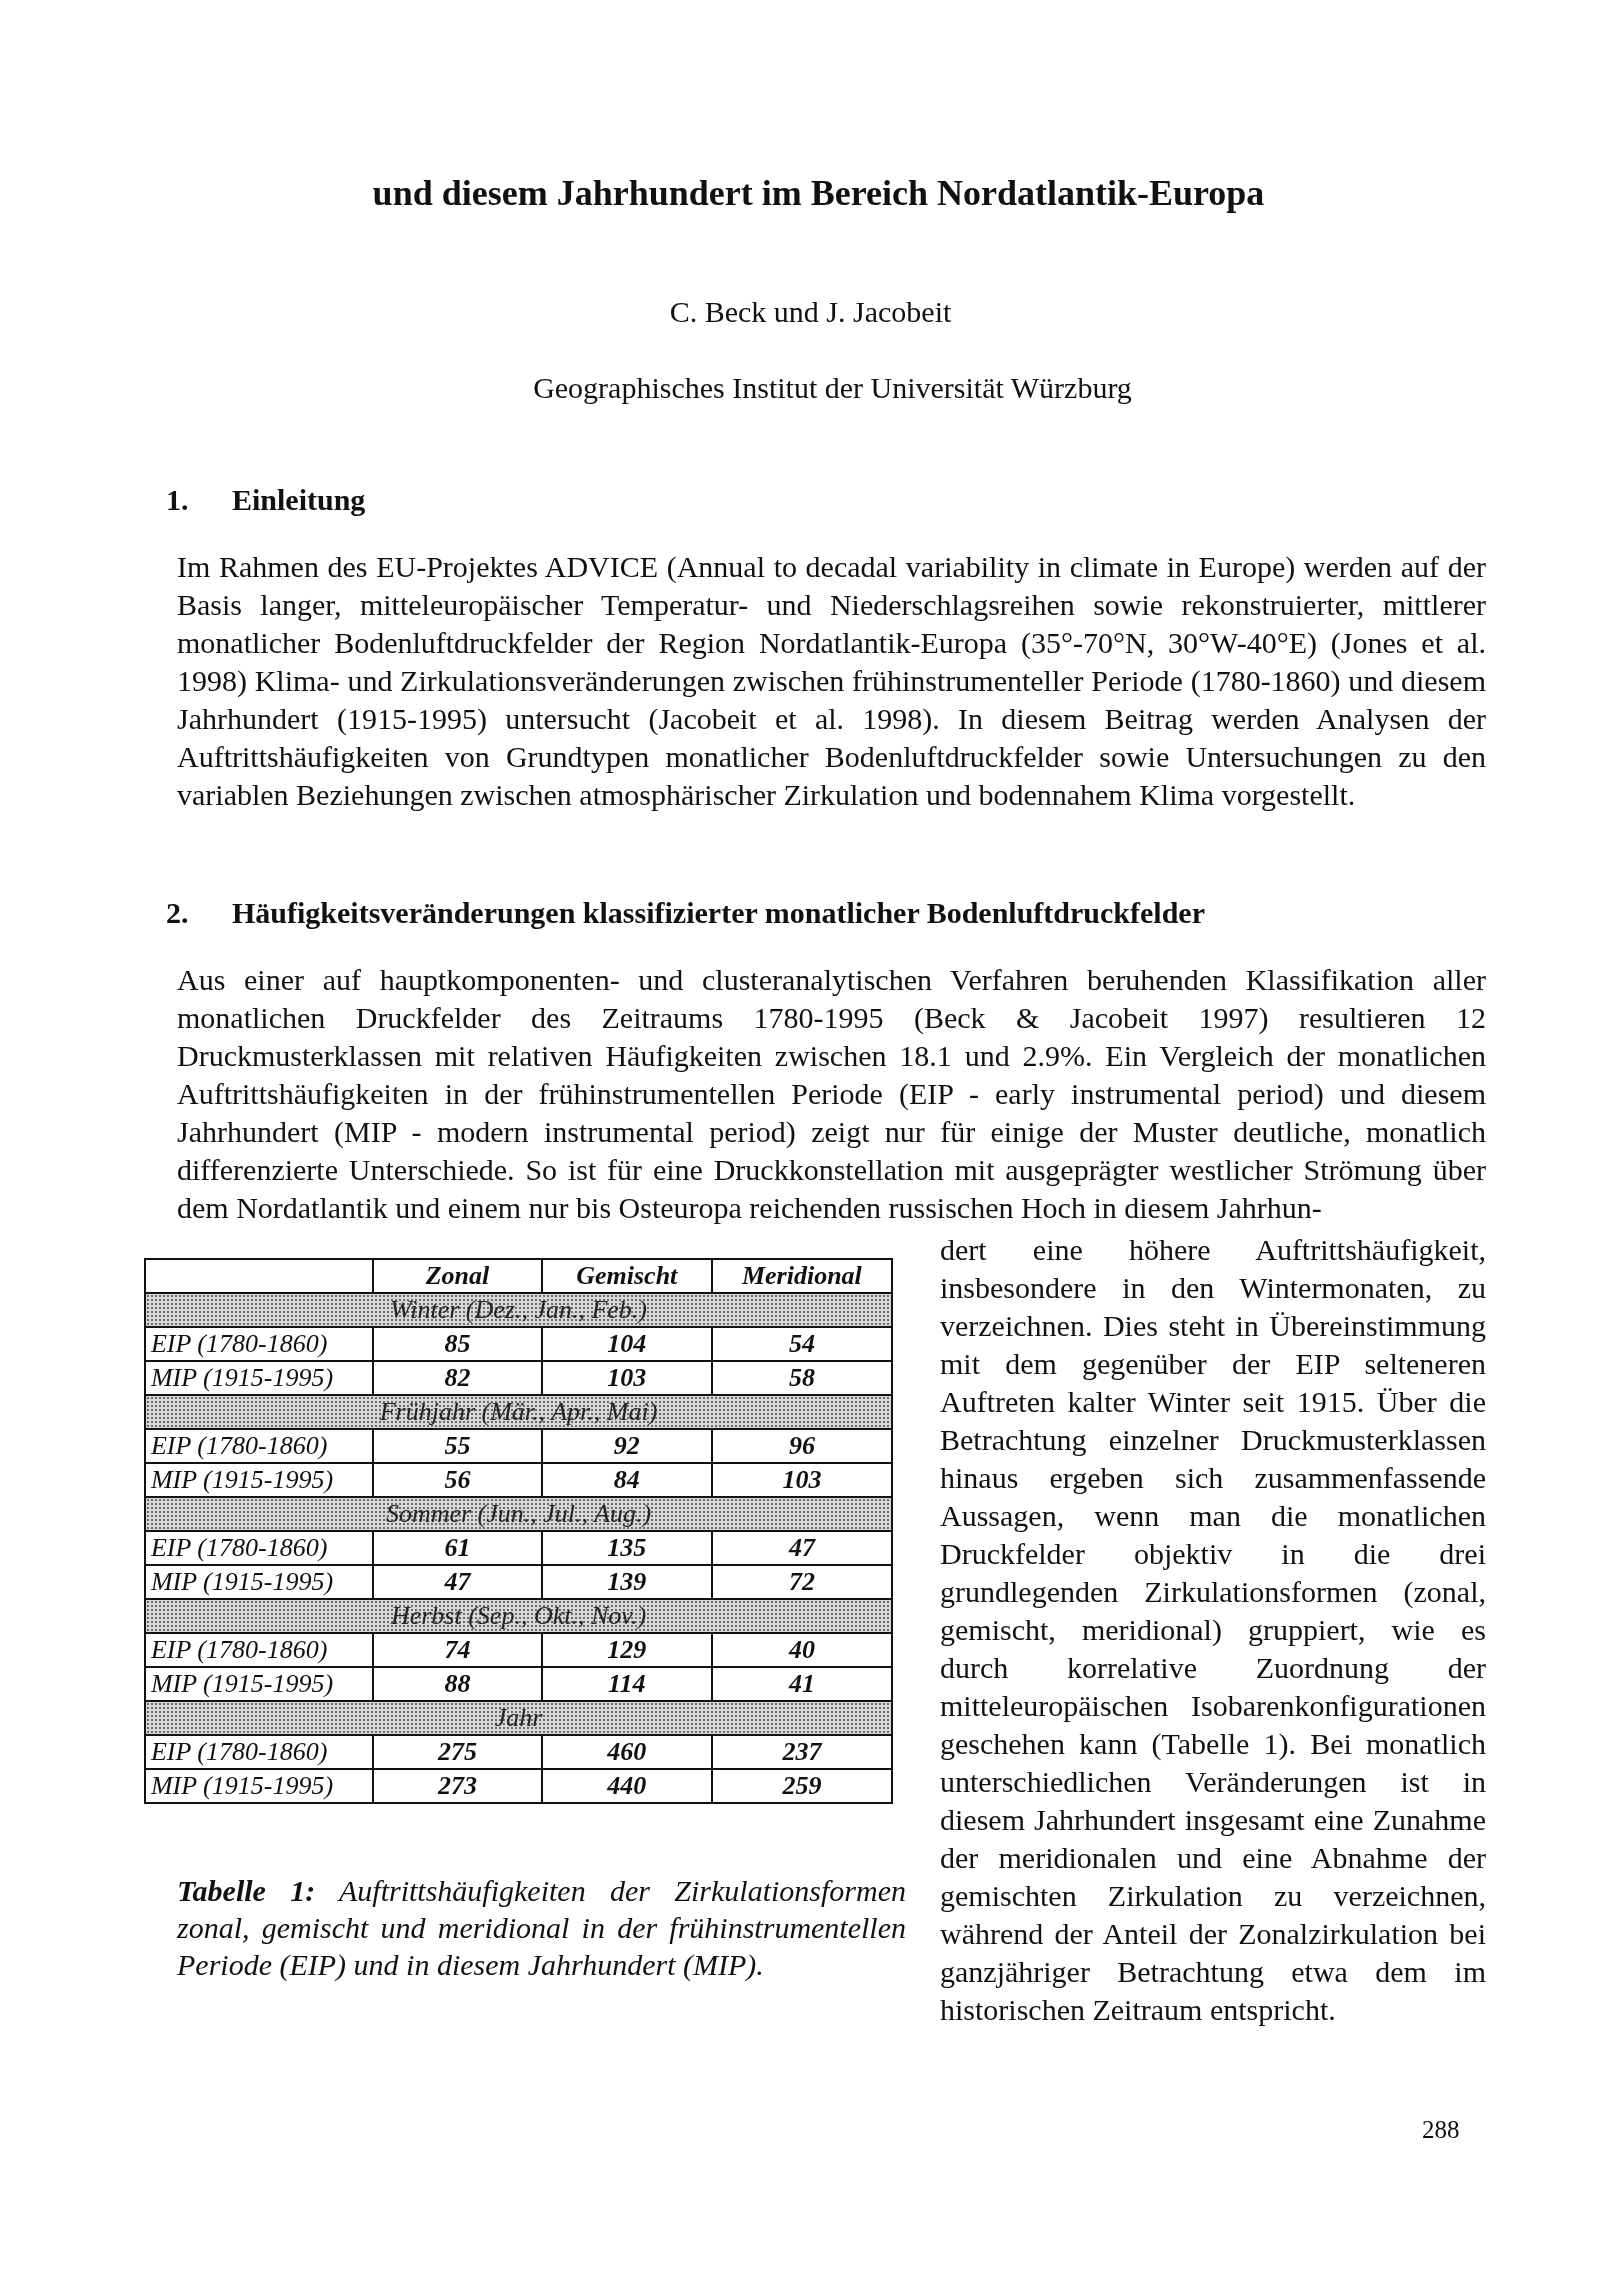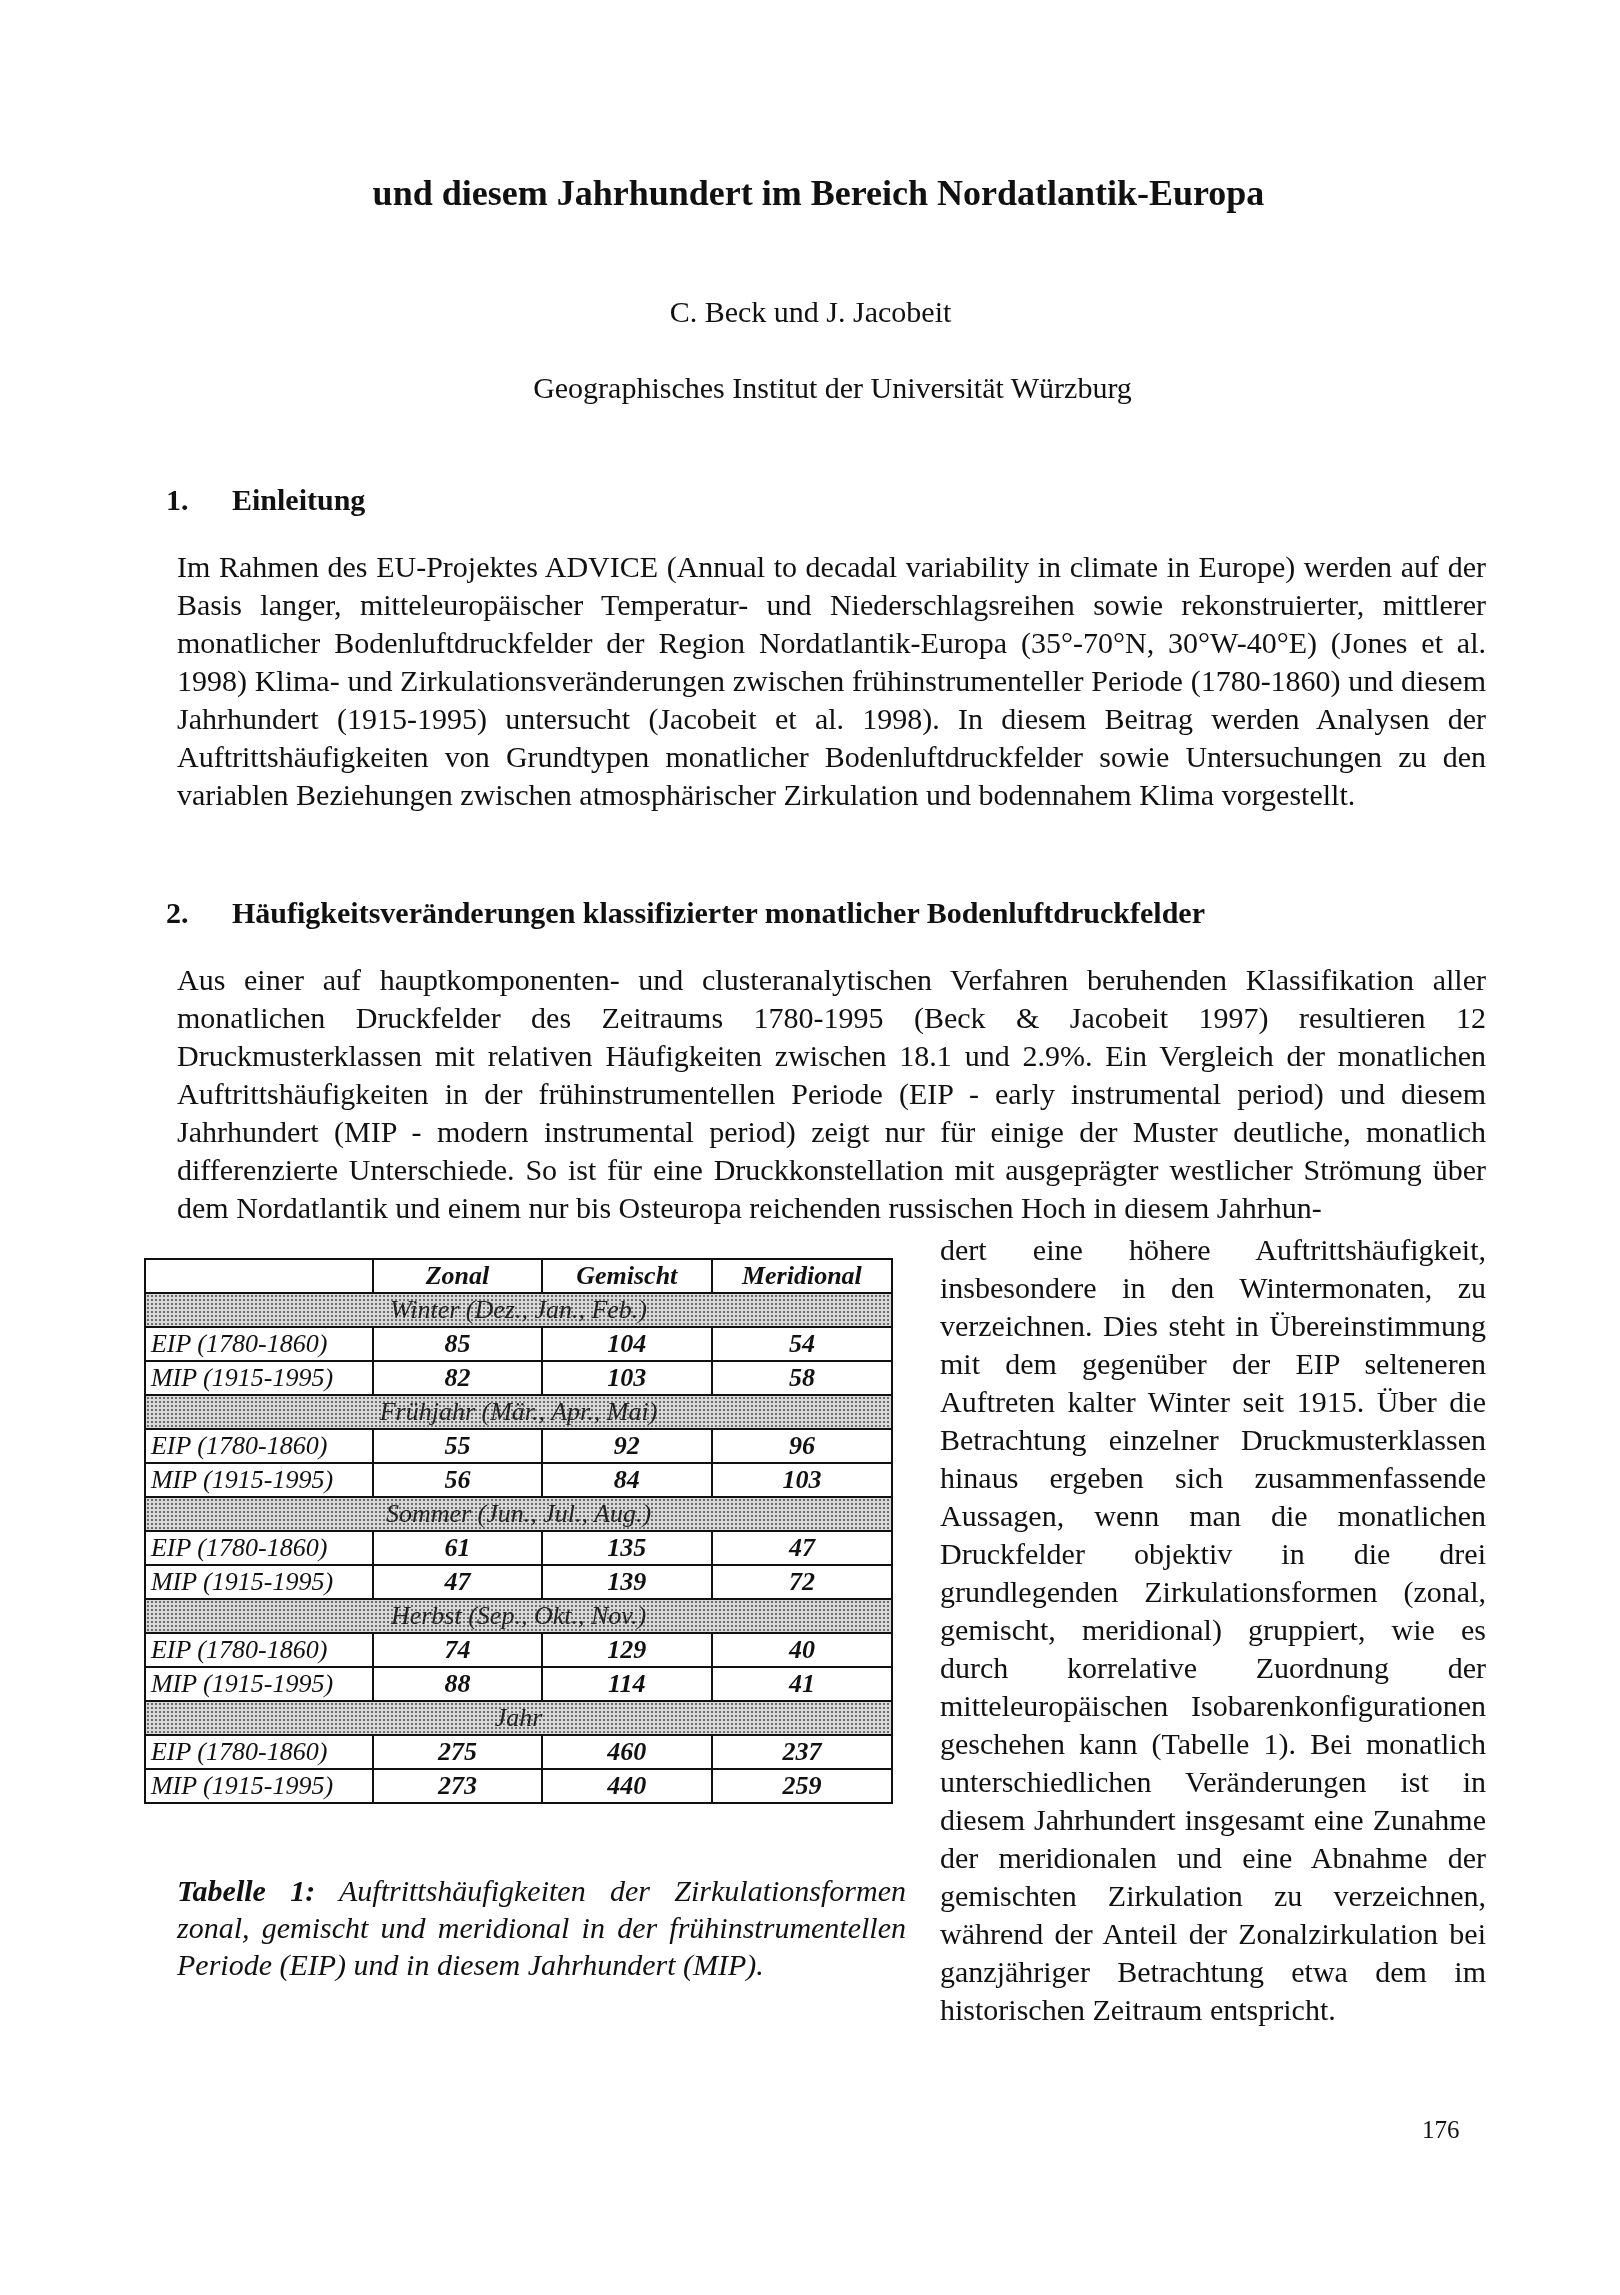--- a/index.html
+++ b/index.html
@@ -152,14 +152,14 @@
     </tbody>
 </table>
 
 <div class="para-right" style="top:1231px;">dert eine höhere Auftrittshäufigkeit, insbesondere in den Wintermonaten, zu verzeichnen. Dies steht in Übereinstimmung mit dem gegenüber der EIP selteneren Auftreten kalter Winter seit 1915. Über die Betrachtung einzelner Druckmusterklassen hinaus ergeben sich zusammenfassende Aussagen, wenn man die monatlichen Druckfelder objektiv in die drei grundlegenden Zirkulationsformen (zonal, gemischt, meridional) gruppiert, wie es durch korrelative Zuordnung der mitteleuropäischen Isobarenkonfigurationen geschehen kann (Tabelle 1). Bei monatlich unterschiedlichen Veränderungen ist in diesem Jahrhundert insgesamt eine Zunahme der meridionalen und eine Abnahme der gemischten Zirkulation zu verzeichnen, während der Anteil der Zonalzirkulation bei ganzjähriger Betrachtung etwa dem im historischen Zeitraum entspricht.</div>
 
 <div class="caption">
   <b>Tabelle 1:</b>
   <span>Auftrittshäufigkeiten der Zirkulationsformen zonal, gemischt und meridional in der frühinstrumentellen Periode (EIP) und in diesem Jahrhundert (MIP).</span>
 </div>
 
-<div class="pagenum">176</div>
+<div class="pagenum">288</div>
 
 
 </body></html>

